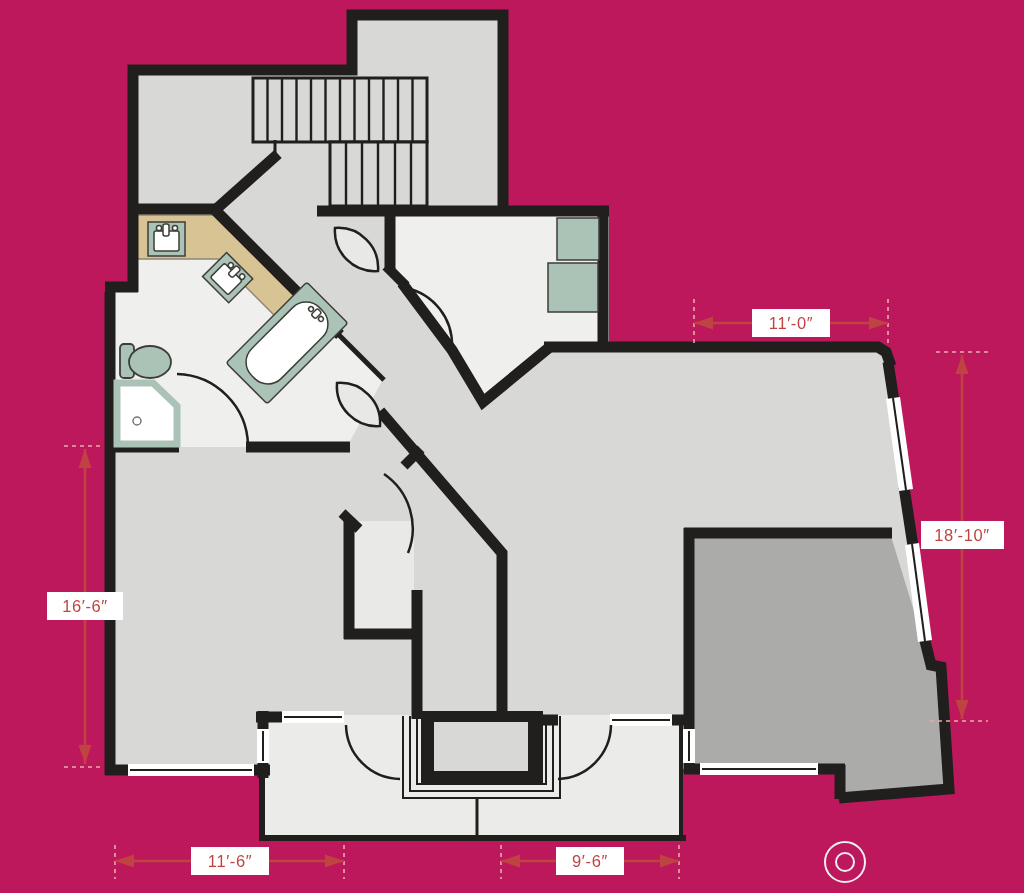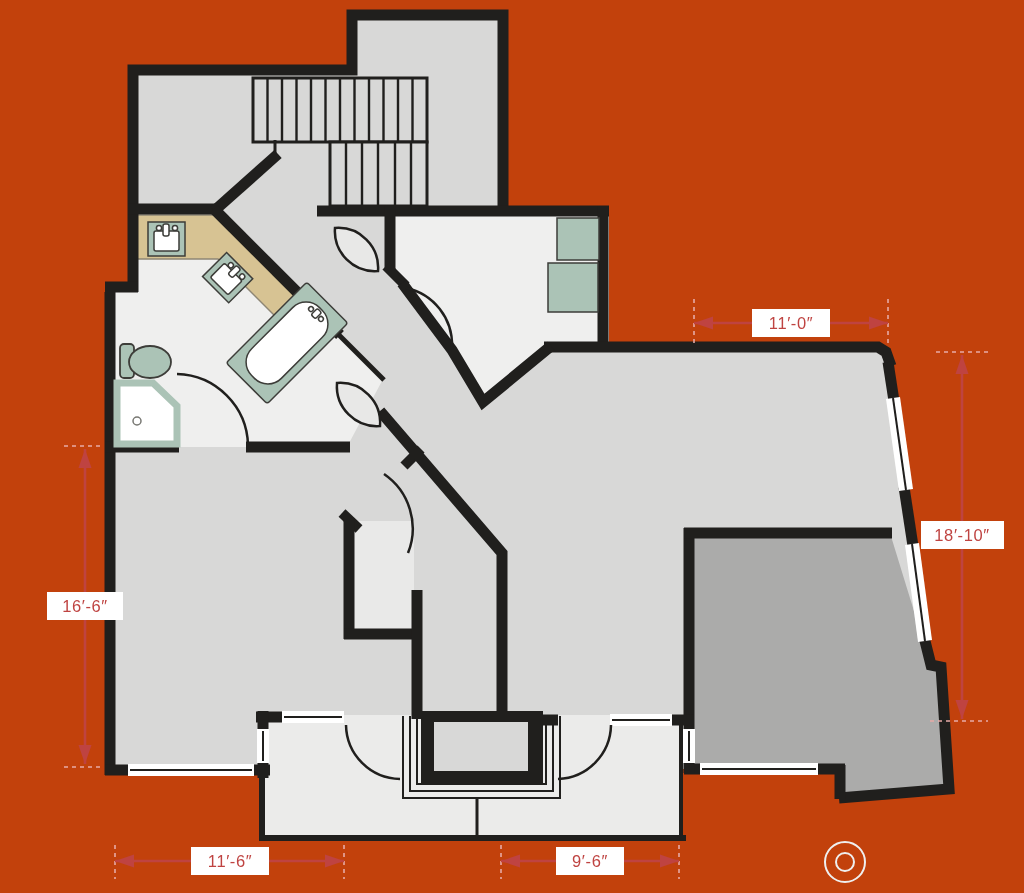--- a/index.html
+++ b/index.html
@@ -1,16 +1,16 @@
 <!DOCTYPE html>
 <html><head>
 <meta charset="utf-8">
 <style>
   html,body{margin:0;padding:0;background:#ffffff;}
-  .stage{width:1024px;height:893px;position:relative;background:#c2410c;overflow:hidden;}
+  .stage{width:1024px;height:893px;position:relative;background:#be185d;overflow:hidden;}
   svg{display:block;}
   text.dim{font-family:"Liberation Sans","DejaVu Sans",sans-serif;font-size:16.5px;letter-spacing:.6px;}
 </style>
 </head>
 <body>
 
 <div class="stage">
 <svg width="1024" height="893" viewBox="0 0 1024 893">
 
   <g>

